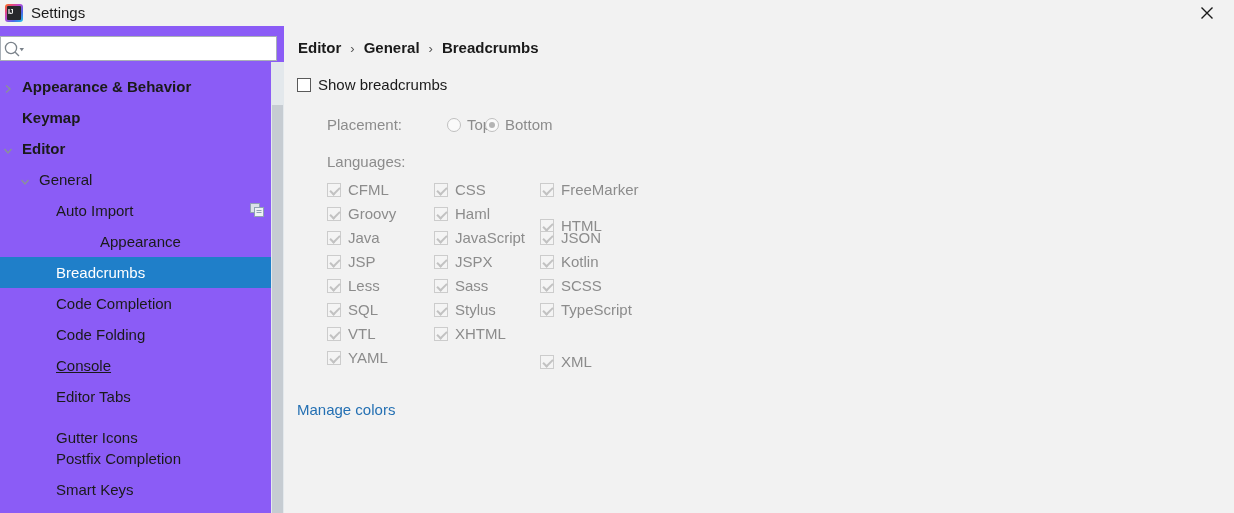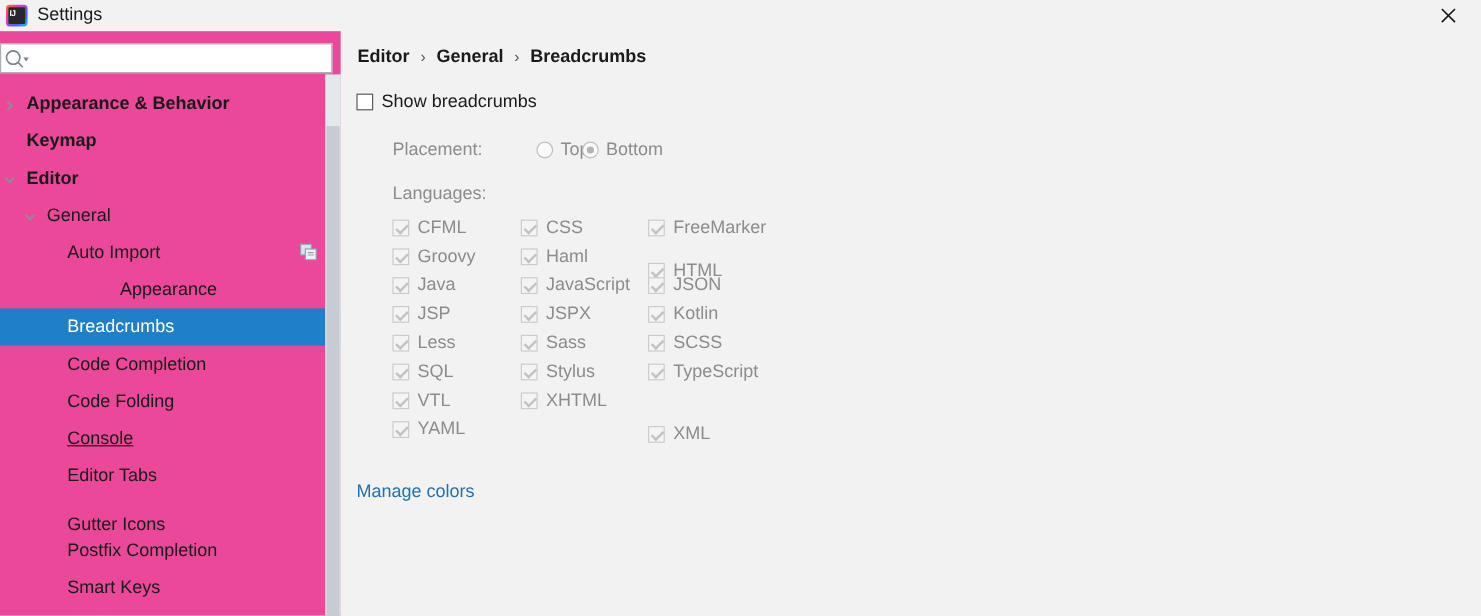--- a/index.html
+++ b/index.html
@@ -40,21 +40,21 @@
   }
   #close-button {
     position: absolute; right: 6px; top: 0; width: 42px; height: 26px;
     cursor: default;
   }
   #close-button svg { position: absolute; left: 14px; top: 6px; }
 
   
   #left-panel {
     position: absolute; left: 0; top: 26px; width: 284px; height: 487px;
-    background: #ec4899;
+    background: #8b5cf6;
   }
   #search-wrap {
     position: absolute; left: 0; top: 10px; width: 277px; height: 25px;
     background: #ffffff; border: 1px solid #a9b0b7;
   }
   #search-icon { position: absolute; left: 2px; top: 3px; }
   #search-input {
     position: absolute; left: 26px; top: 0; width: 248px; height: 23px;
     border: 0; outline: none; background: transparent;
     font-family: "Liberation Sans", sans-serif; font-size: 13px; color: #1a1a1a;

